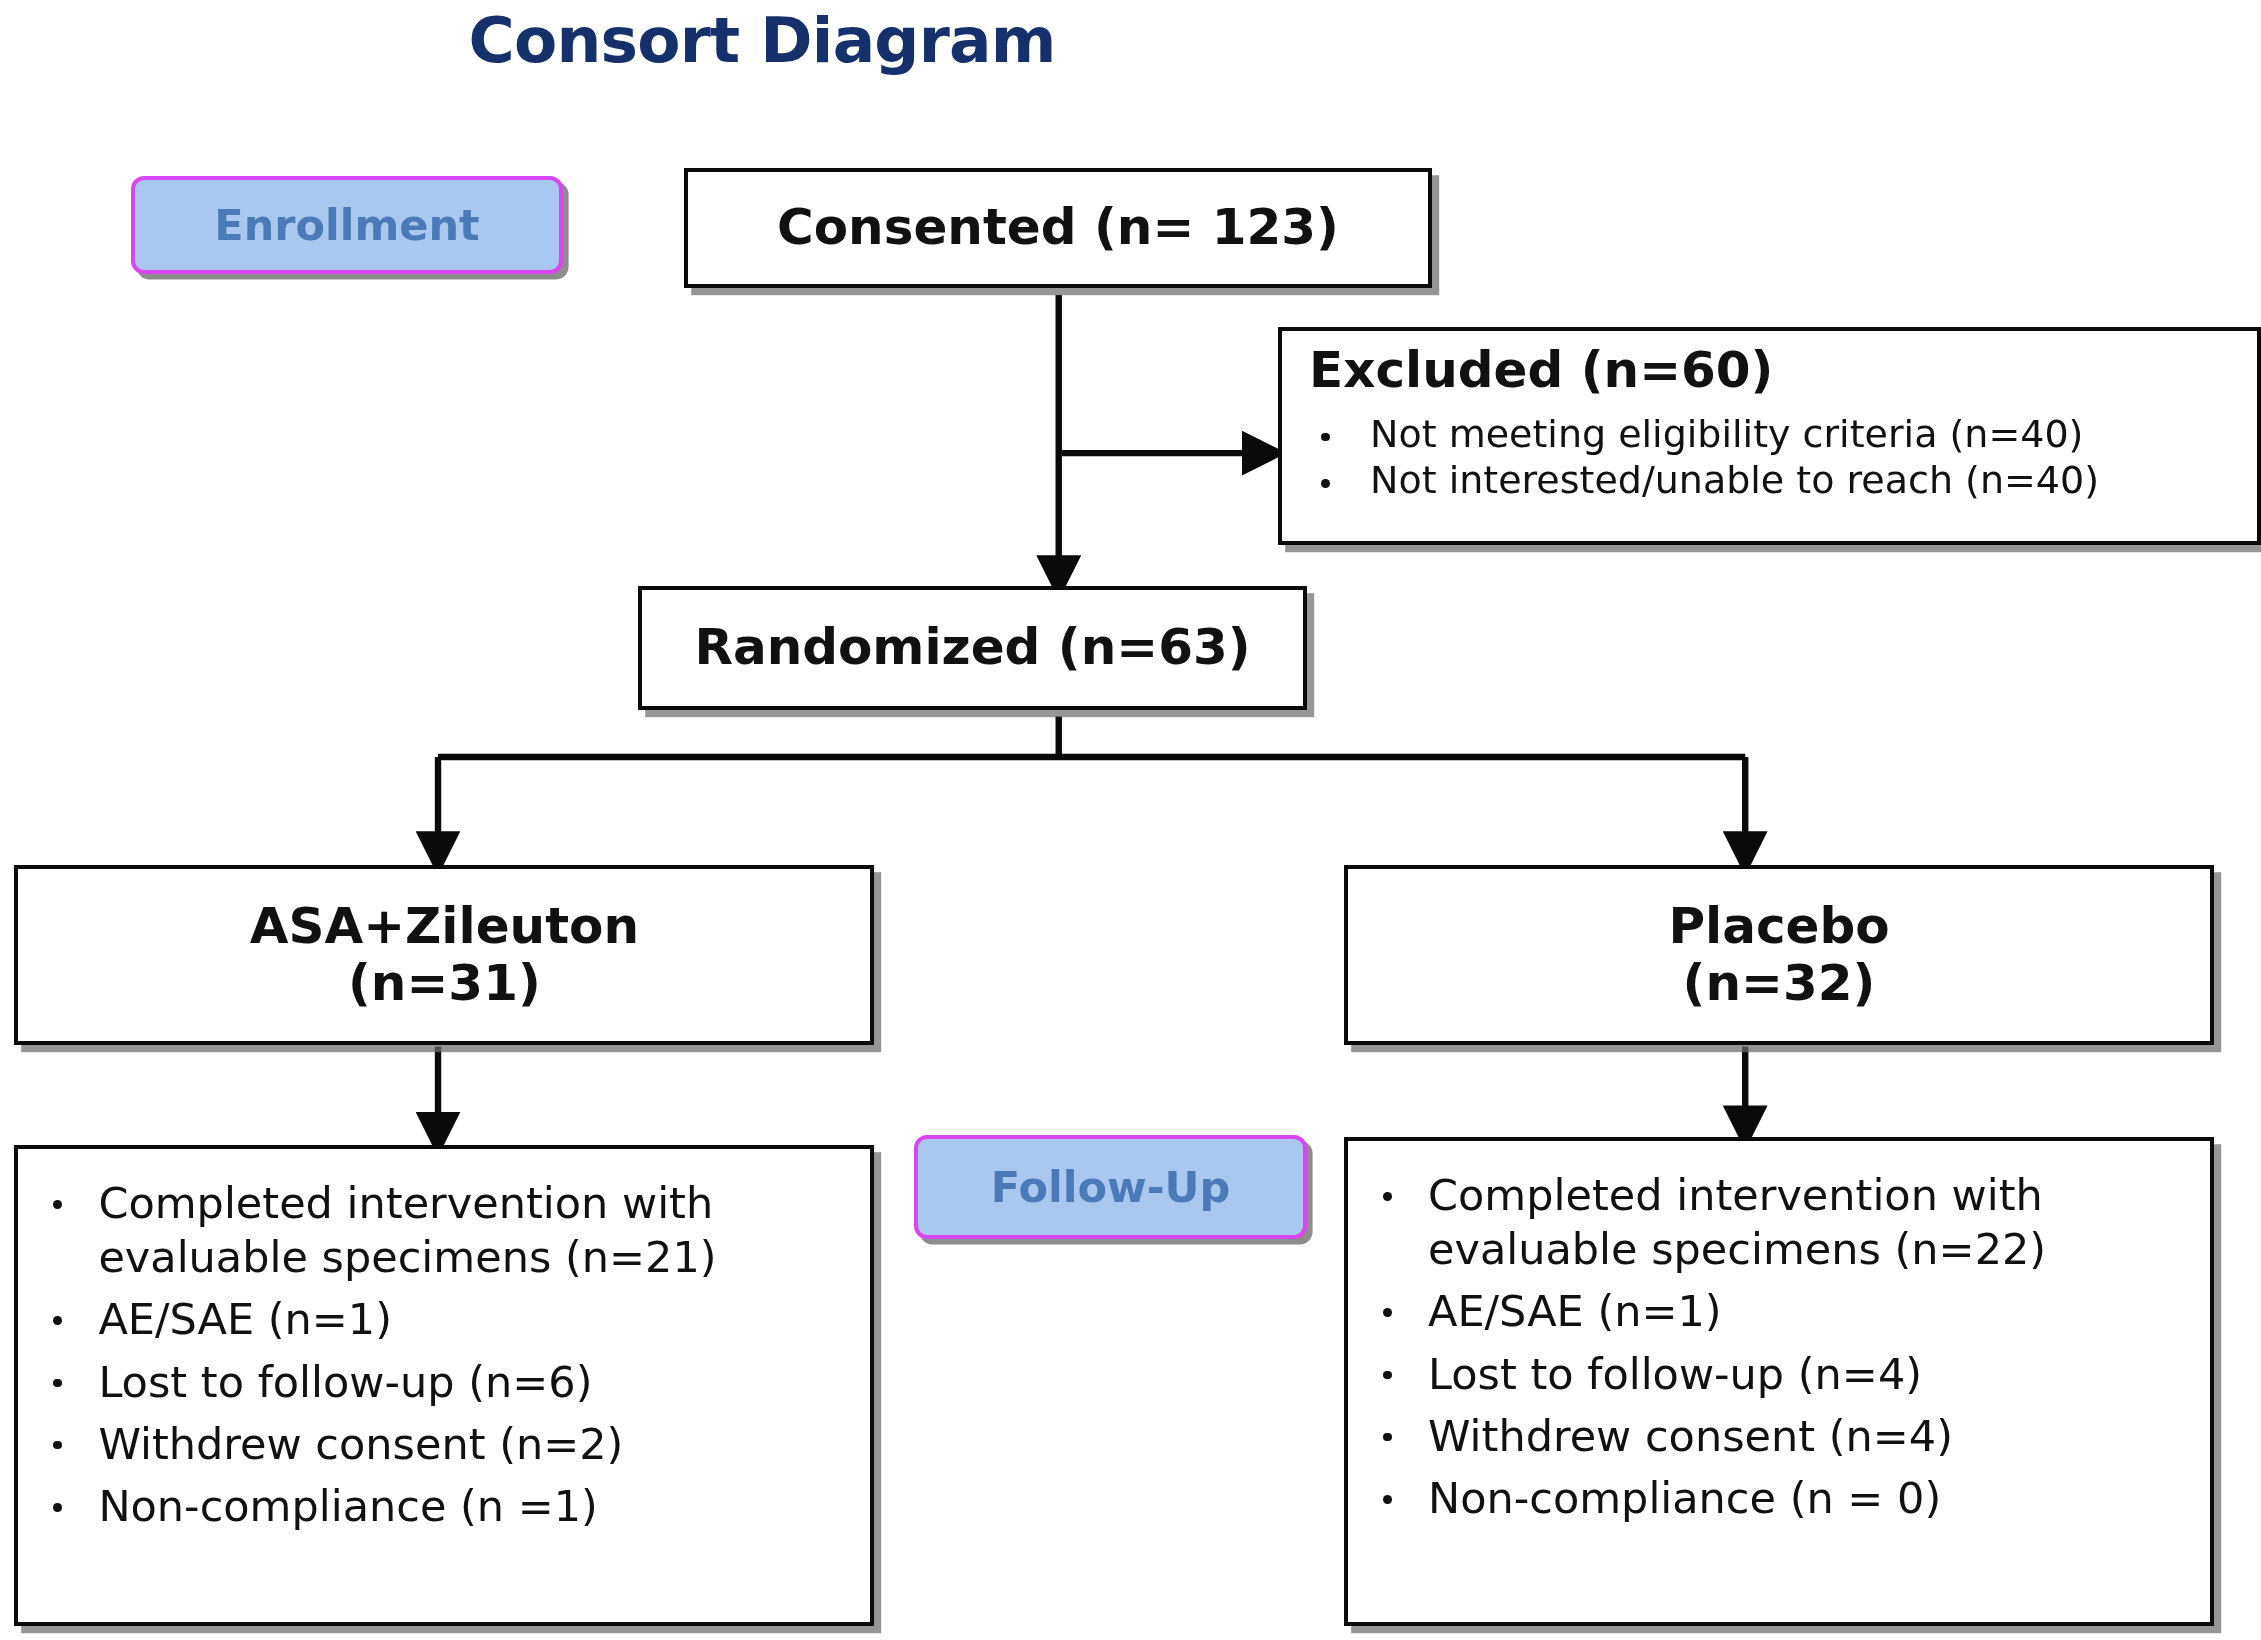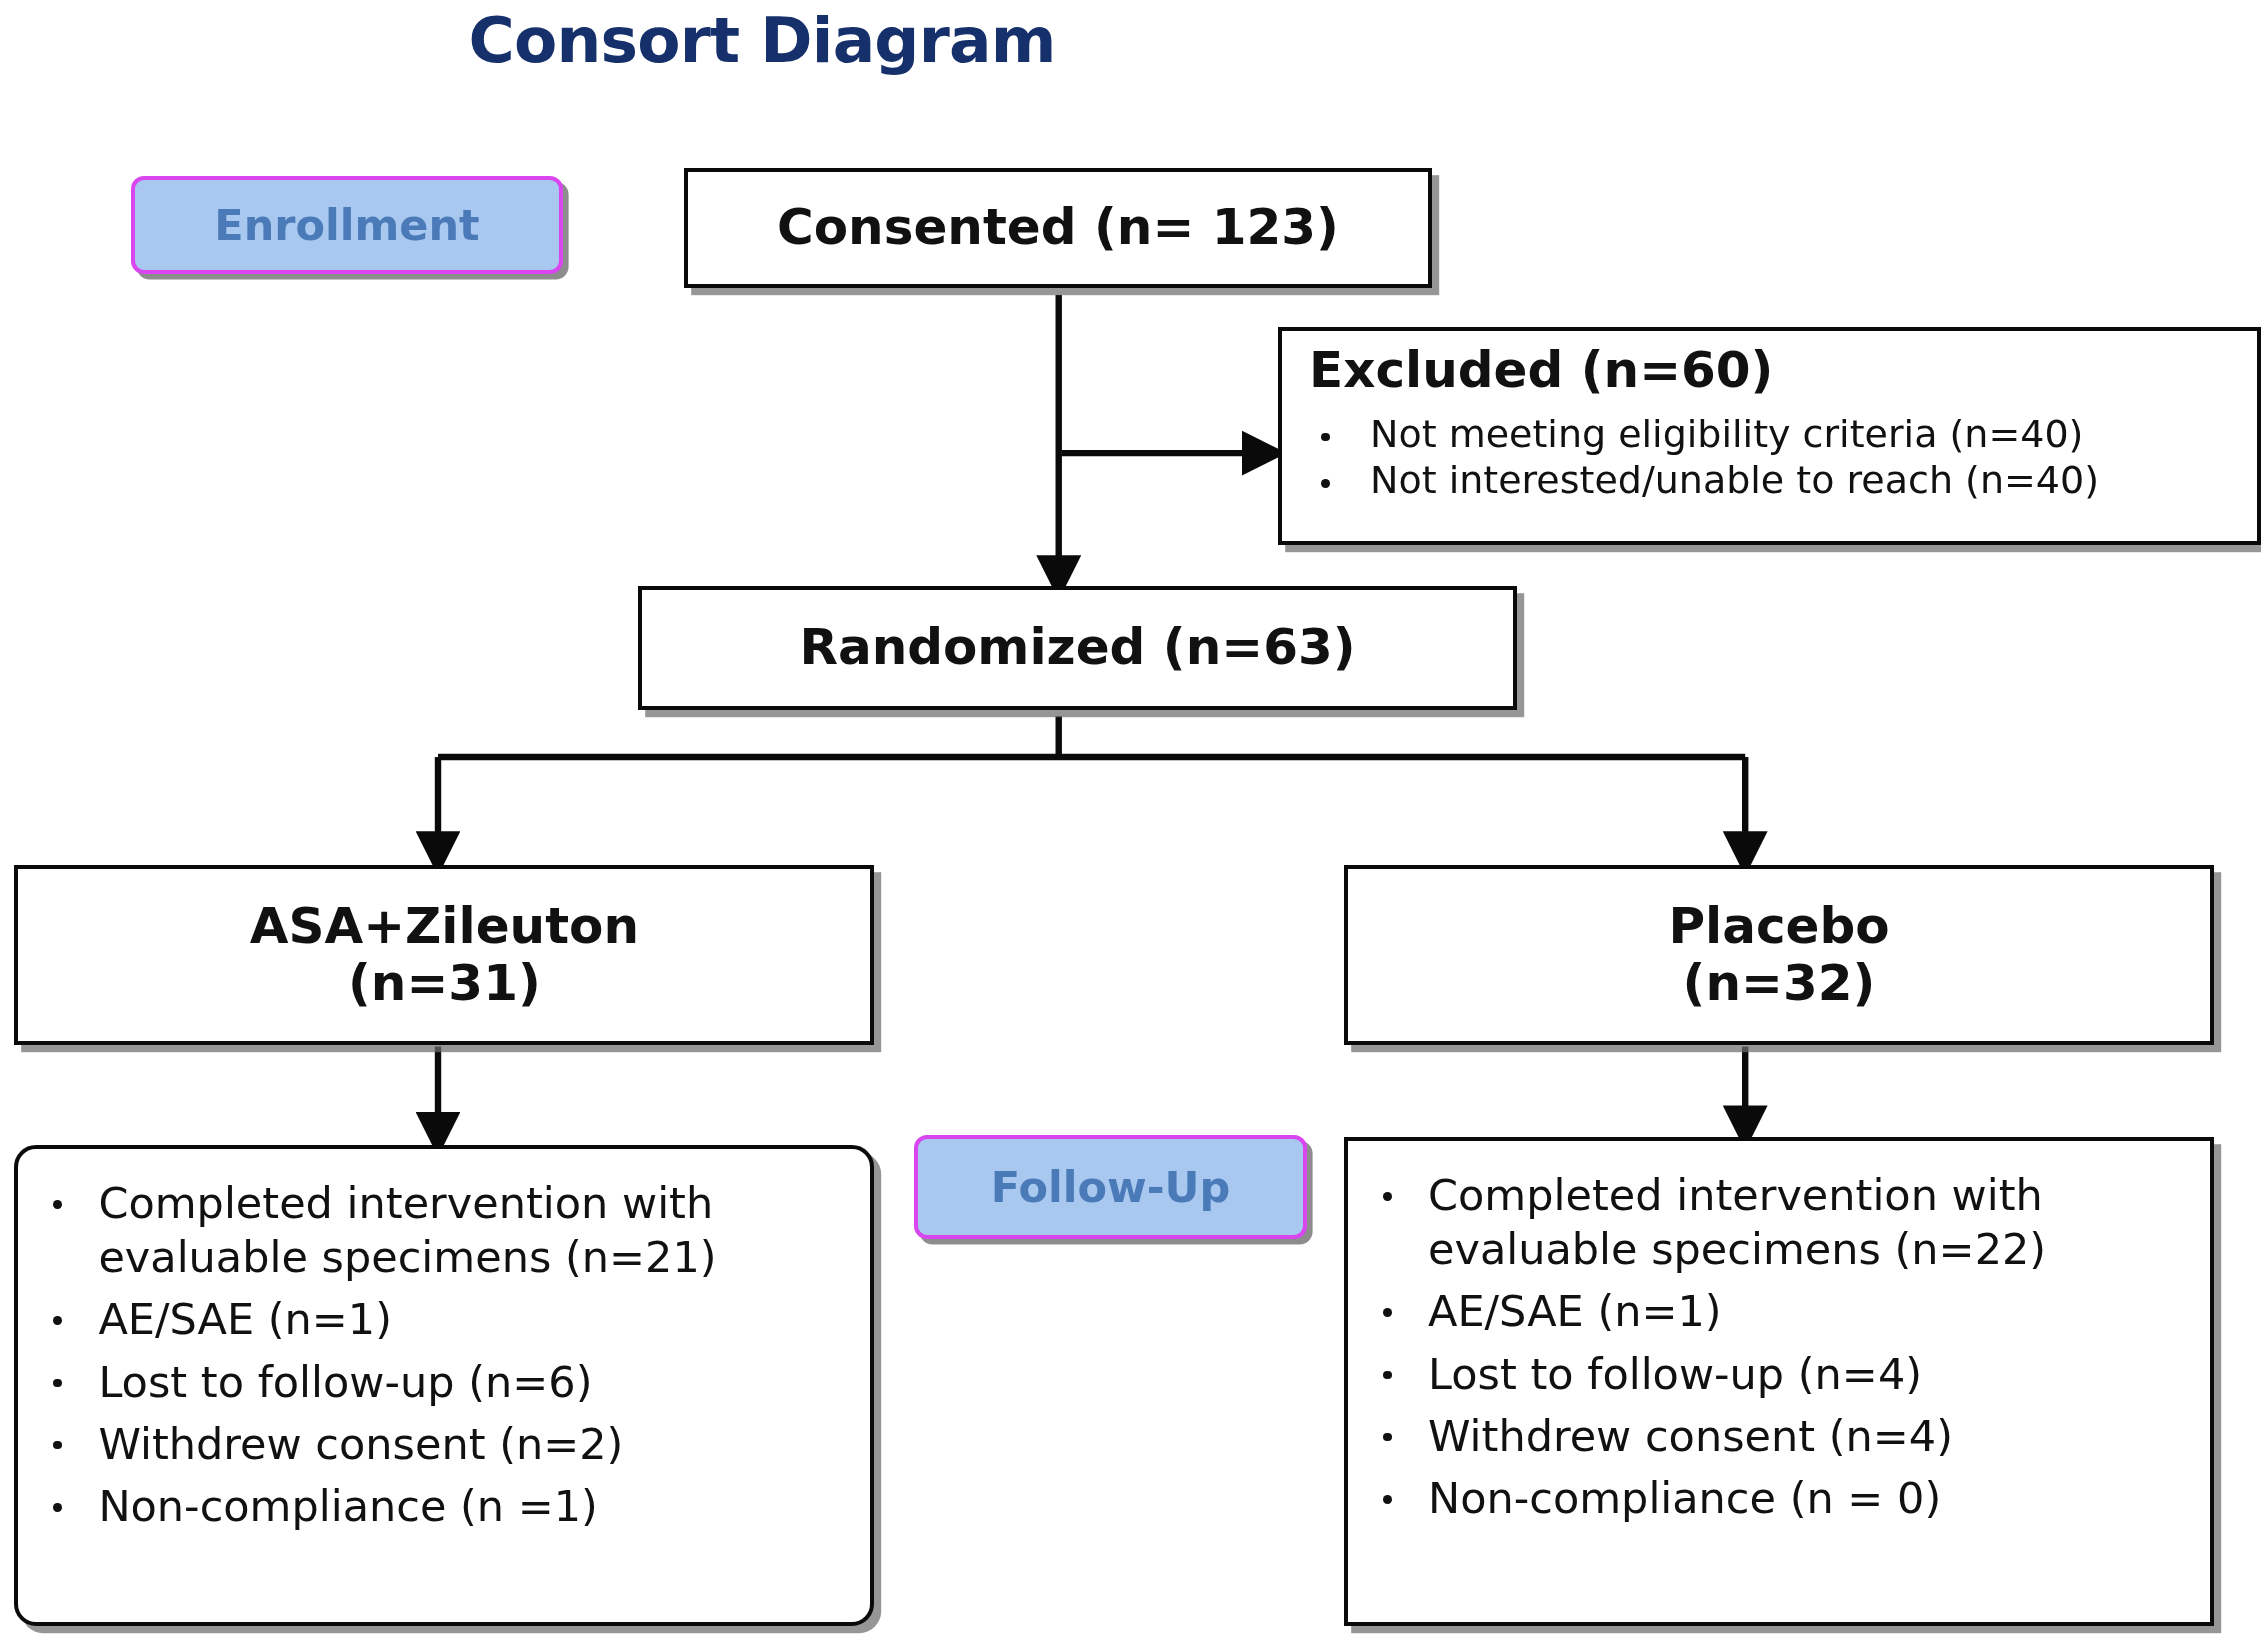--- a/index.html
+++ b/index.html
@@ -72,24 +72,24 @@
   .box-title {
     font-size: 50px;
     font-weight: bold;
     color: #111111;
     line-height: 1.15;
     white-space: nowrap;
   }
 
   #box-consented  { left: 684px;  top: 168px;  width: 748px;  height: 120px; }
   #box-excluded   { left: 1278px; top: 327px;  width: 983px; height: 218px; padding: 13px 0 8px 0; }
-  #box-randomized { left: 638px;  top: 586px;  width: 879px; height: 124px; }
+  #box-randomized { left: 638px;  top: 586px;  width: 669px; height: 124px; }
   #box-arm-left   { left: 14.4px;   top: 865px; width: 860px; height: 180px; align-items: center; }
   #box-arm-right  { left: 1344px; top: 865px; width: 870px; height: 180px; }
-  #box-follow-left  { left: 14.4px;   top: 1145px; width: 860px; height: 481px; border-radius: 22px; }
+  #box-follow-left  { left: 14.4px;   top: 1145px; width: 860px; height: 481px; }
   #box-follow-right { left: 1344px; top: 1137px; width: 870px; height: 489px; }
 
   
   .excl-header {
     font-size: 50px;
     font-weight: bold;
     color: #111111;
     margin: 0 0 15px 27px;
     line-height: 1.05;
     white-space: nowrap;

